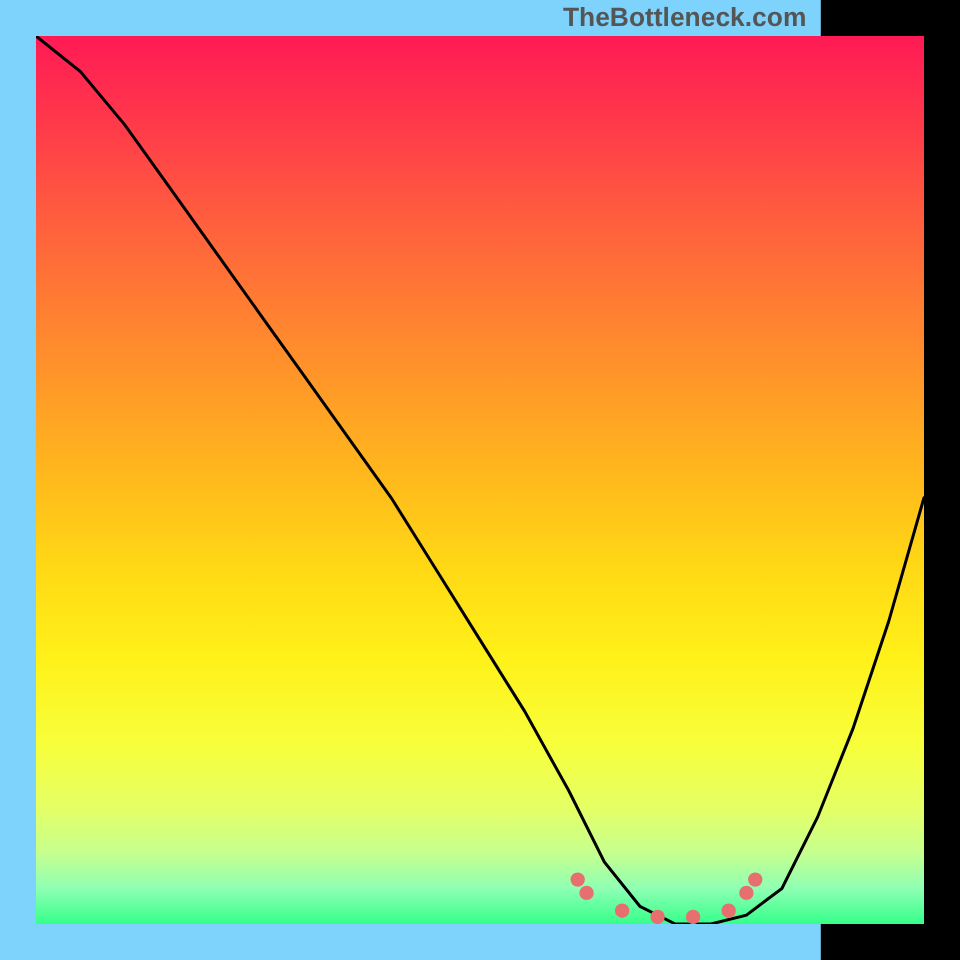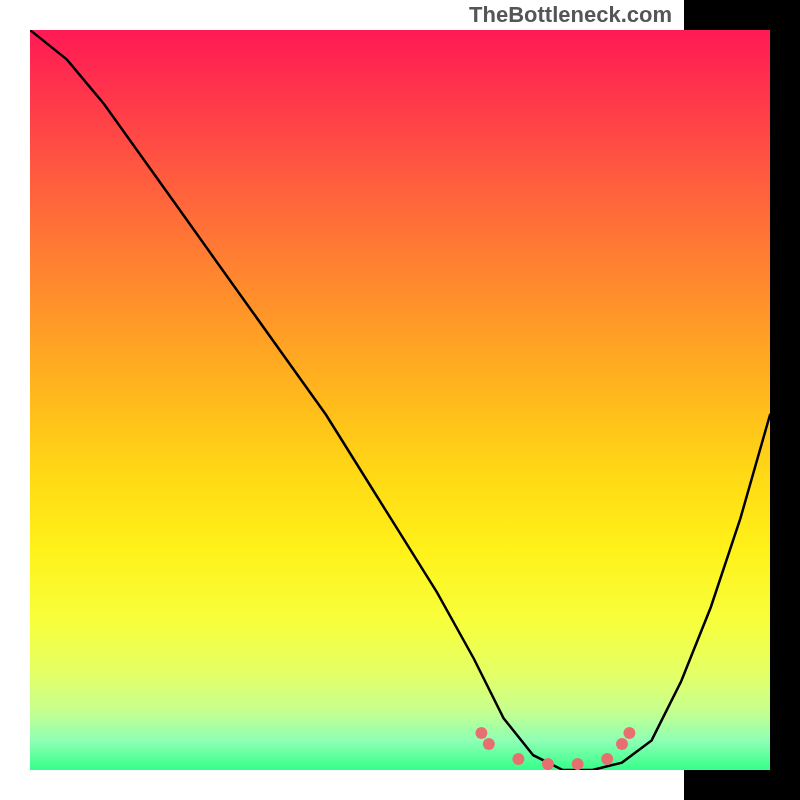--- a/index.html
+++ b/index.html
@@ -8,21 +8,21 @@
     width: 800px;
     height: 800px;
     background: #000;
     overflow: hidden;
     font-family: Arial, Helvetica, sans-serif;
   }
   .wrapper {
     position: relative;
     width: 684px;
     height: 800px;
-    background: #ffffff;
+    background: #7dd3fc;
   }
   .watermark {
     position: absolute;
     top: 2px;
     right: 12px;
     color: #555;
     font-size: 22px;
     font-weight: 600;
     user-select: none;
     z-index: 20;

